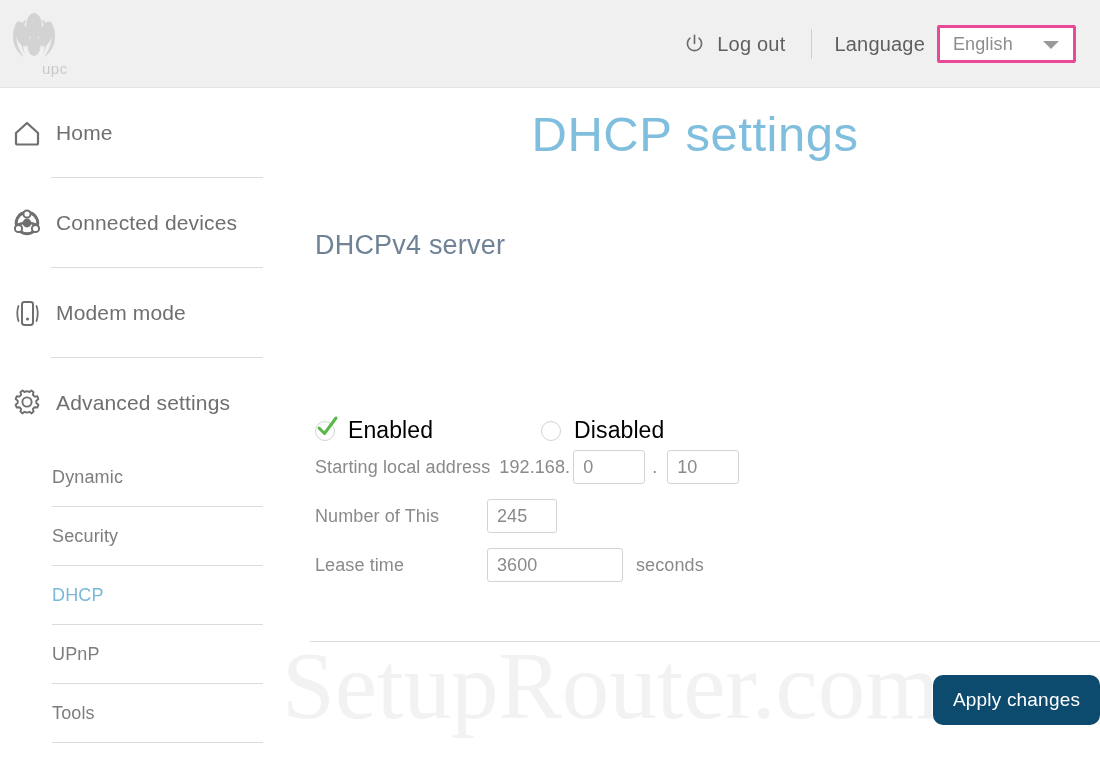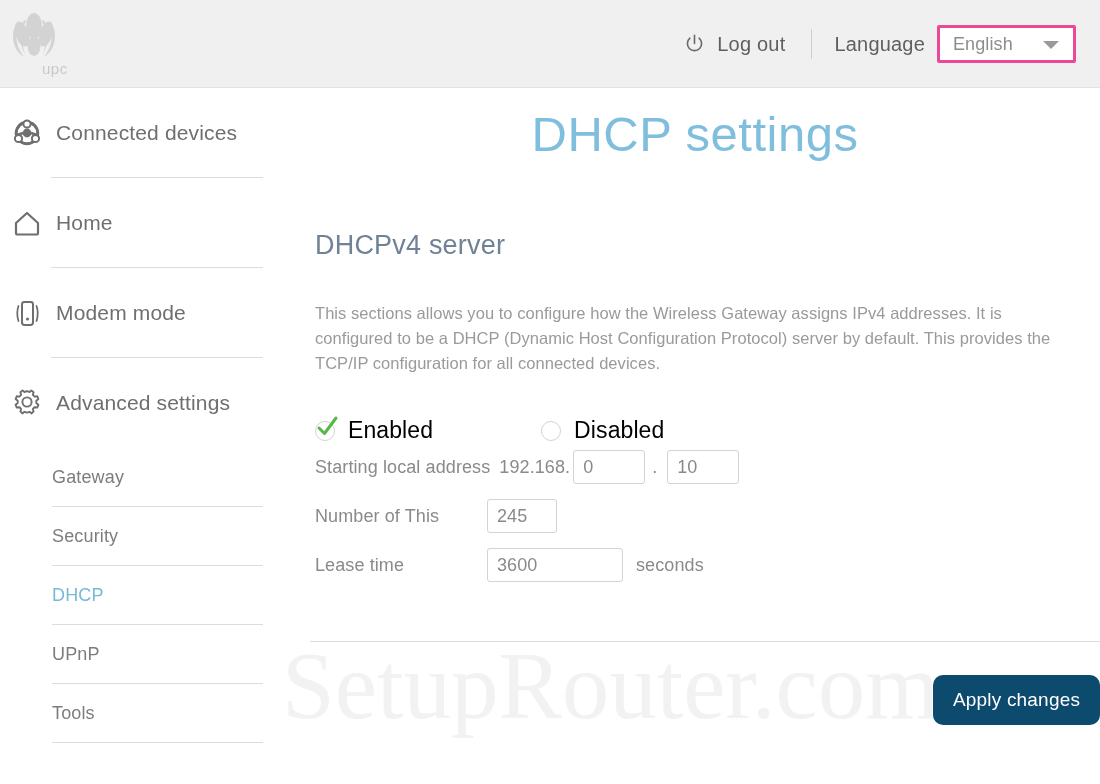--- a/index.html
+++ b/index.html
@@ -382,39 +382,39 @@
       </div>
 
     </div>
   </div>
 
   <div class="sidebar">
 
     <div class="nav-main-item">
       <span class="nav-icon">
         <svg width="30" height="28" viewBox="0 0 30 28">
+          <path d="M4 14 L15 4 L26 14 L26 24 Q26 25.5 24.5 25.5 L5.5 25.5 Q4 25.5 4 24 Z" fill="none" stroke="#6f6f6f" stroke-width="2.2" stroke-linejoin="round"></path>
+        </svg>
+      </span>
+      <span class="nav-main-label">Home</span>
+      <span class="nav-rule" style="bottom:0"></span>
+    </div>
+
+    <div class="nav-main-item">
+      <span class="nav-icon">
+        <svg width="30" height="28" viewBox="0 0 30 28">
           <path d="M15 3 A11 11 0 1 1 14.9 3 Z M15 3 L15 9 M5 16 L11 14 M25 16 L19 14" fill="none" stroke="#6f6f6f" stroke-width="2.4"></path>
           <circle cx="15" cy="14" r="10.5" fill="none" stroke="#6f6f6f" stroke-width="2.4"></circle>
           <circle cx="15" cy="5" r="3.6" fill="#ffffff" stroke="#6f6f6f" stroke-width="2"></circle>
           <circle cx="6.5" cy="19.5" r="3.6" fill="#ffffff" stroke="#6f6f6f" stroke-width="2"></circle>
           <circle cx="23.5" cy="19.5" r="3.6" fill="#ffffff" stroke="#6f6f6f" stroke-width="2"></circle>
           <circle cx="15" cy="14" r="4.4" fill="#6f6f6f"></circle>
         </svg>
       </span>
       <span class="nav-main-label">Connected devices</span>
-      <span class="nav-rule" style="bottom:0"></span>
-    </div>
-
-    <div class="nav-main-item">
-      <span class="nav-icon">
-        <svg width="30" height="28" viewBox="0 0 30 28">
-          <path d="M4 14 L15 4 L26 14 L26 24 Q26 25.5 24.5 25.5 L5.5 25.5 Q4 25.5 4 24 Z" fill="none" stroke="#6f6f6f" stroke-width="2.2" stroke-linejoin="round"></path>
-        </svg>
-      </span>
-      <span class="nav-main-label">Home</span>
       <span class="nav-rule" style="bottom:0"></span>
     </div>
 
     <div class="nav-main-item">
       <span class="nav-icon">
         <svg width="30" height="30" viewBox="0 0 30 30">
           <rect x="10" y="4" width="11" height="23" rx="2.4" fill="none" stroke="#6f6f6f" stroke-width="2"></rect>
           <circle cx="15.5" cy="21" r="1.6" fill="#6f6f6f"></circle>
           <path d="M6.5 8 Q4 15 6.5 23" fill="none" stroke="#6f6f6f" stroke-width="1.8" stroke-linecap="round"></path>
           <path d="M24.5 8 Q27 15 24.5 23" fill="none" stroke="#6f6f6f" stroke-width="1.8" stroke-linecap="round"></path>
@@ -428,21 +428,21 @@
       <span class="nav-icon">
         <svg width="30" height="30" viewBox="0 0 30 30">
           <path d="M15 3.2 L17.6 4 L19.4 2.4 L21.6 4.2 L20.9 6.8 L22.6 8.6 L25.3 8.3 L26.4 11 L24.3 12.7 L24.3 15.1 L26.4 16.8 L25.3 19.5 L22.6 19.2 L20.9 21 L21.6 23.6 L19.4 25.4 L17.6 23.8 L15 24.6 L12.4 23.8 L10.6 25.4 L8.4 23.6 L9.1 21 L7.4 19.2 L4.7 19.5 L3.6 16.8 L5.7 15.1 L5.7 12.7 L3.6 11 L4.7 8.3 L7.4 8.6 L9.1 6.8 L8.4 4.2 L10.6 2.4 L12.4 4 Z" fill="none" stroke="#6f6f6f" stroke-width="1.9" stroke-linejoin="round"></path>
           <circle cx="15" cy="14" r="4.6" fill="none" stroke="#6f6f6f" stroke-width="1.9"></circle>
         </svg>
       </span>
       <span class="nav-main-label">Advanced settings</span>
     </div>
 
     <div class="nav-sub-item">
-      <span class="nav-sub-label">Gateway</span>
+      <span class="nav-sub-label">Dynamic</span>
       <span class="nav-sub-rule"></span>
     </div>
 
     <div class="nav-sub-item">
       <span class="nav-sub-label">Security</span>
       <span class="nav-sub-rule"></span>
     </div>
 
     <div class="nav-sub-item active">
       <span class="nav-sub-label">DHCP</span>
@@ -460,21 +460,20 @@
     </div>
 
   </div>
 
   <div class="main">
 
     <div class="page-title">DHCP settings</div>
 
     <div class="section-title">DHCPv4 server</div>
 
-    <div class="section-desc">This sections allows you to configure how the Wireless Gateway assigns IPv4 addresses. It is configured to be a DHCP (Dynamic Host Configuration Protocol) server by default. This provides the TCP/IP configuration for all connected devices.</div>
 
     <div class="radio-row">
 
       <div class="radio-option">
         <span class="radio-circle">
           <svg class="radio-check" viewBox="0 0 26 26">
             <path d="M5 14 L10.5 19.5 L22 4" fill="none" stroke="#57b847" stroke-width="3" stroke-linecap="round" stroke-linejoin="round"></path>
           </svg>
         </span>
         <span class="radio-label">Enabled</span>

